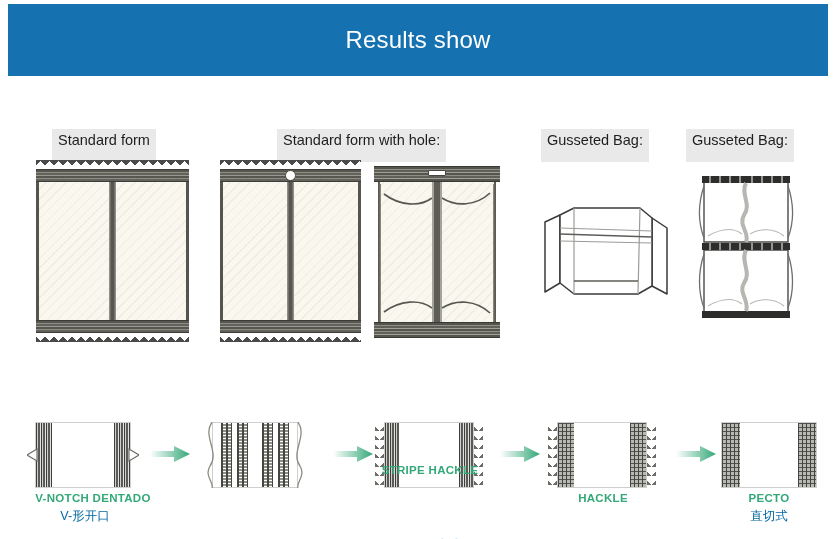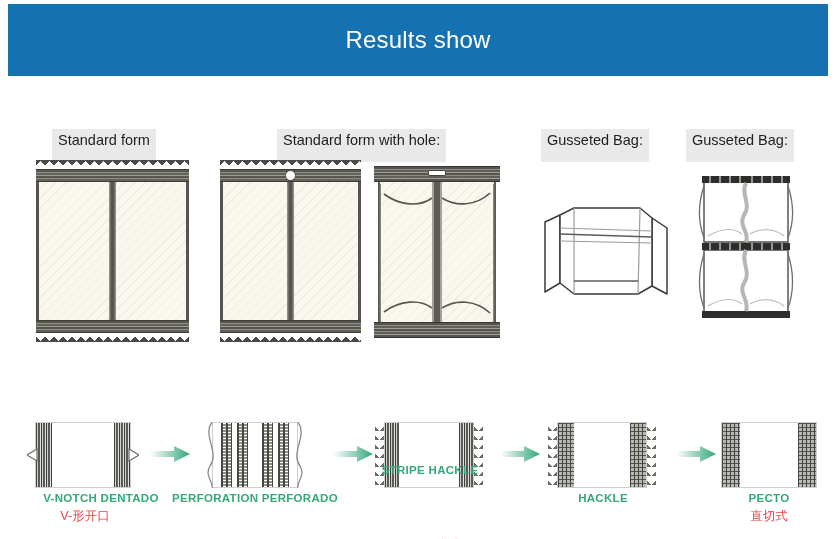--- a/index.html
+++ b/index.html
@@ -112,21 +112,21 @@
   
   .rowitem { position: absolute; }
 
   .cut-label-en {
     position: absolute; width: 100%; text-align: center;
     color: #33a878; font-weight: bold; font-size: 11.5px;
     letter-spacing: .3px; white-space: nowrap;
   }
   .cut-label-cn {
     position: absolute; width: 100%; text-align: center;
-    color: #ef4444; font-size: 12.5px; white-space: nowrap;
+    color: #0369a1; font-size: 12.5px; white-space: nowrap;
   }
 
   .arrow { position: absolute; width: 40px; height: 16px; }
 
   .card { position: absolute; background: #ffffff; border: 1px solid #cfcfcf; }
 
   .band {
     position: absolute; top: 0; bottom: 0; width: 18px;
   }
   .band-stripe {
@@ -277,21 +277,21 @@
   <div class="rowitem" style="left:27px; top:422px; width:112px; height:66px;">
     <div class="card" style="left:8px; top:0; right:8px; bottom:0;">
       <div class="band band-stripe" style="left:0; width:16px;"></div>
       <div class="band band-stripe" style="right:0; width:16px;"></div>
     </div>
     <svg width="112" height="66" style="position:absolute;left:0;top:0;">
       <path d="M10 27 L0 33 L10 39 Z" fill="#ffffff" stroke="#6d6d68" stroke-width="1.2"></path>
       <path d="M102 27 L112 33 L102 39 Z" fill="#ffffff" stroke="#6d6d68" stroke-width="1.2"></path>
     </svg>
   </div>
-  <div class="cut-label-en" style="left:16px; top:492px; width:170px;">V-NOTCH DENTADO</div>
+  <div class="cut-label-en" style="left:8px; top:492px; width:170px;">V-NOTCH DENTADO</div>
   <div class="cut-label-cn" style="left:0px; top:508px; width:170px;">V-形开口</div>
 
   <div class="arrow" style="left:150px; top:446px;">
     <svg width="40" height="16" viewBox="0 0 40 16">
       <defs>
           <linearGradient id="ag1" x1="0" x2="1">
         <stop offset="0" stop-color="#33a878" stop-opacity="0"></stop>
         <stop offset="1" stop-color="#33a878" stop-opacity="1"></stop>
       </linearGradient>
         </defs>
@@ -304,21 +304,20 @@
       <div class="band band-perf" style="left:8px; width:11px;"></div>
       <div class="band band-perf" style="left:24px; width:11px;"></div>
       <div class="band band-perf" style="right:24px; width:11px;"></div>
       <div class="band band-perf" style="right:8px; width:11px;"></div>
     </div>
     <svg width="118" height="66" style="position:absolute;left:0;top:0;">
       <path d="M16 0 C6 14, 24 30, 14 44 C8 54, 18 60, 16 66" stroke="#8b8b86" stroke-width="1.3" fill="none"></path>
       <path d="M102 0 C112 14, 94 30, 104 44 C110 54, 100 60, 102 66" stroke="#8b8b86" stroke-width="1.3" fill="none"></path>
     </svg>
   </div>
-  <div class="cut-label-en" style="left:160px; top:492px; width:190px;">PERFORATION  PERFORADO</div>
 
   <div class="arrow" style="left:333px; top:446px;">
     <svg width="40" height="16" viewBox="0 0 40 16">
       <defs>
           <linearGradient id="ag2" x1="0" x2="1">
         <stop offset="0" stop-color="#33a878" stop-opacity="0"></stop>
         <stop offset="1" stop-color="#33a878" stop-opacity="1"></stop>
       </linearGradient>
         </defs>
       <path d="M0 5 L24 5 L24 0 L40 8 L24 16 L24 11 L0 11 Z" fill="url(#ag2)"></path>

